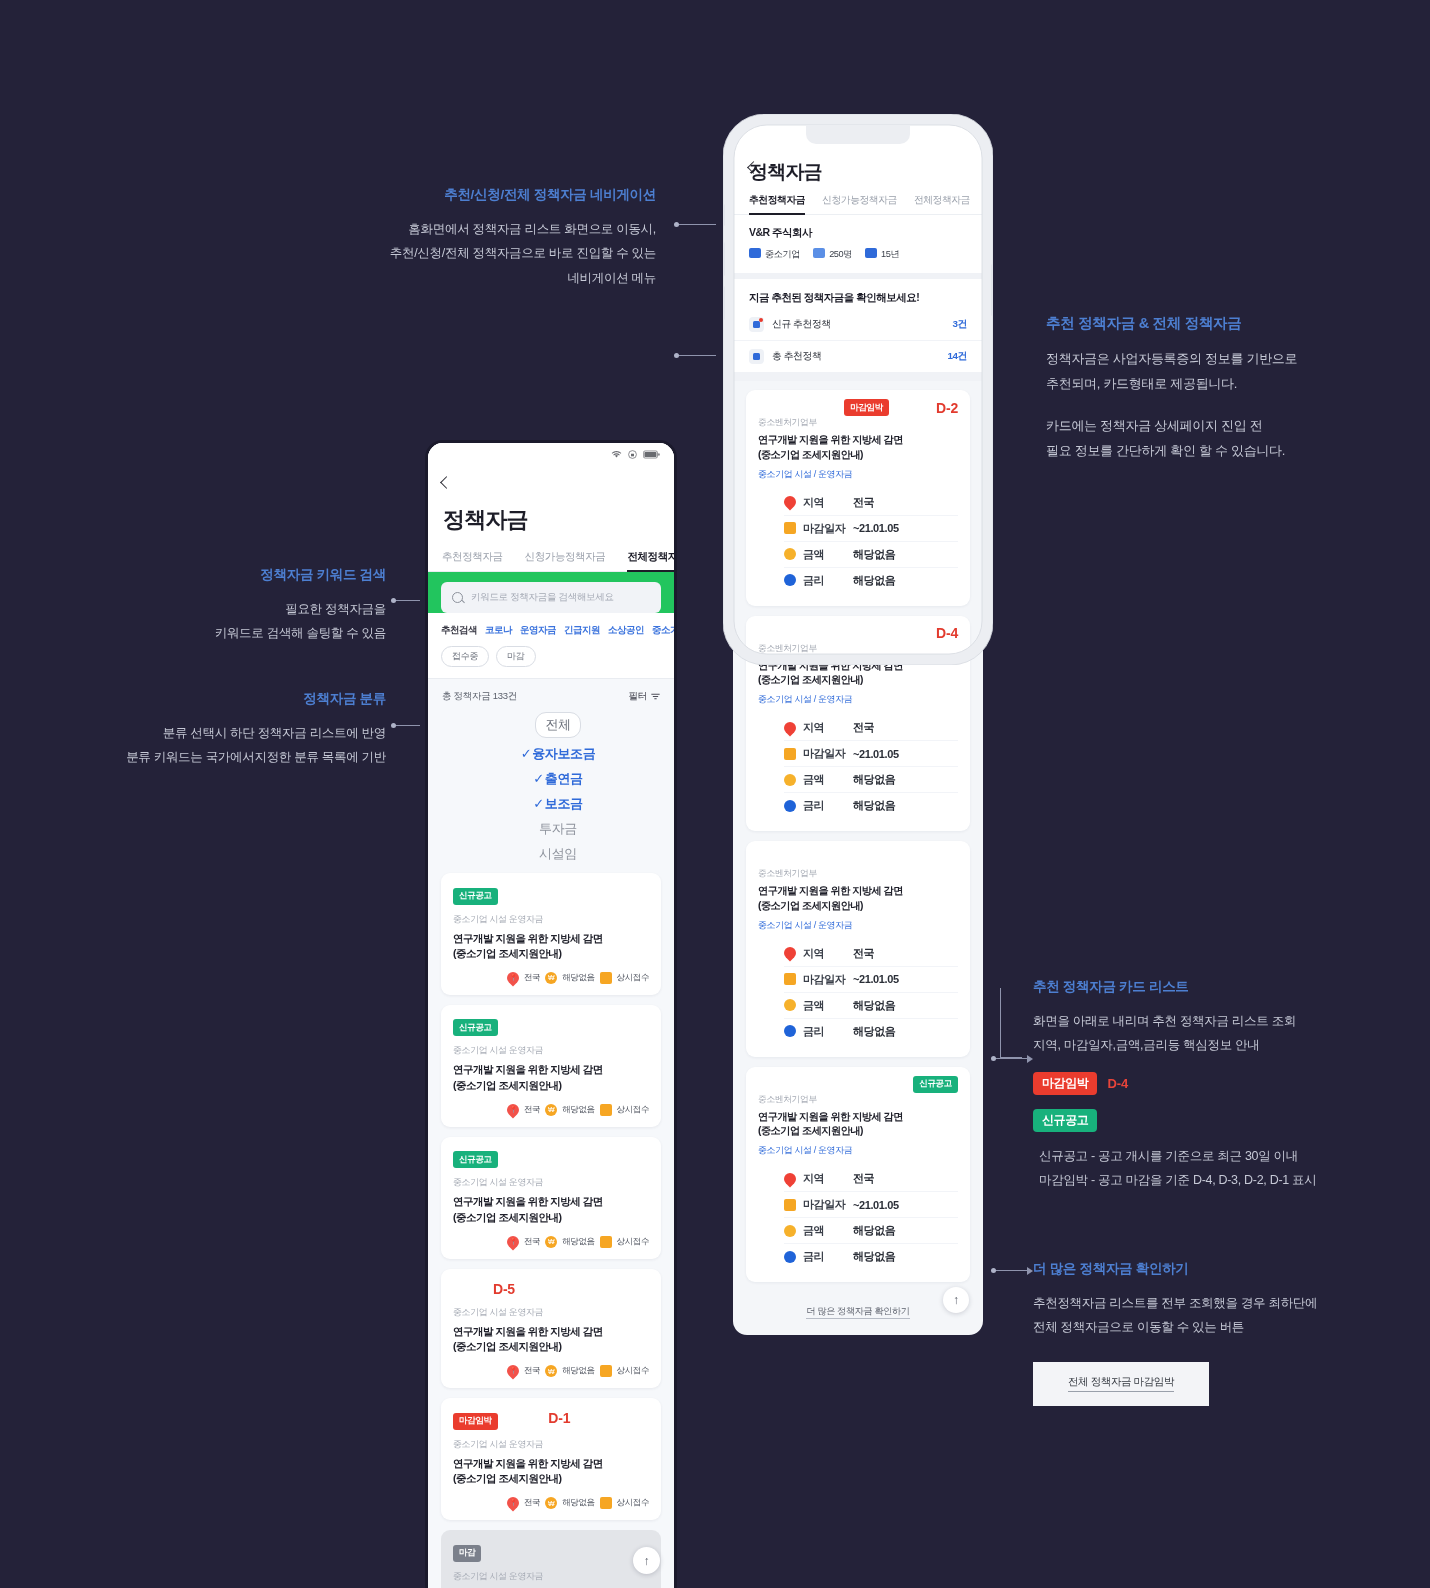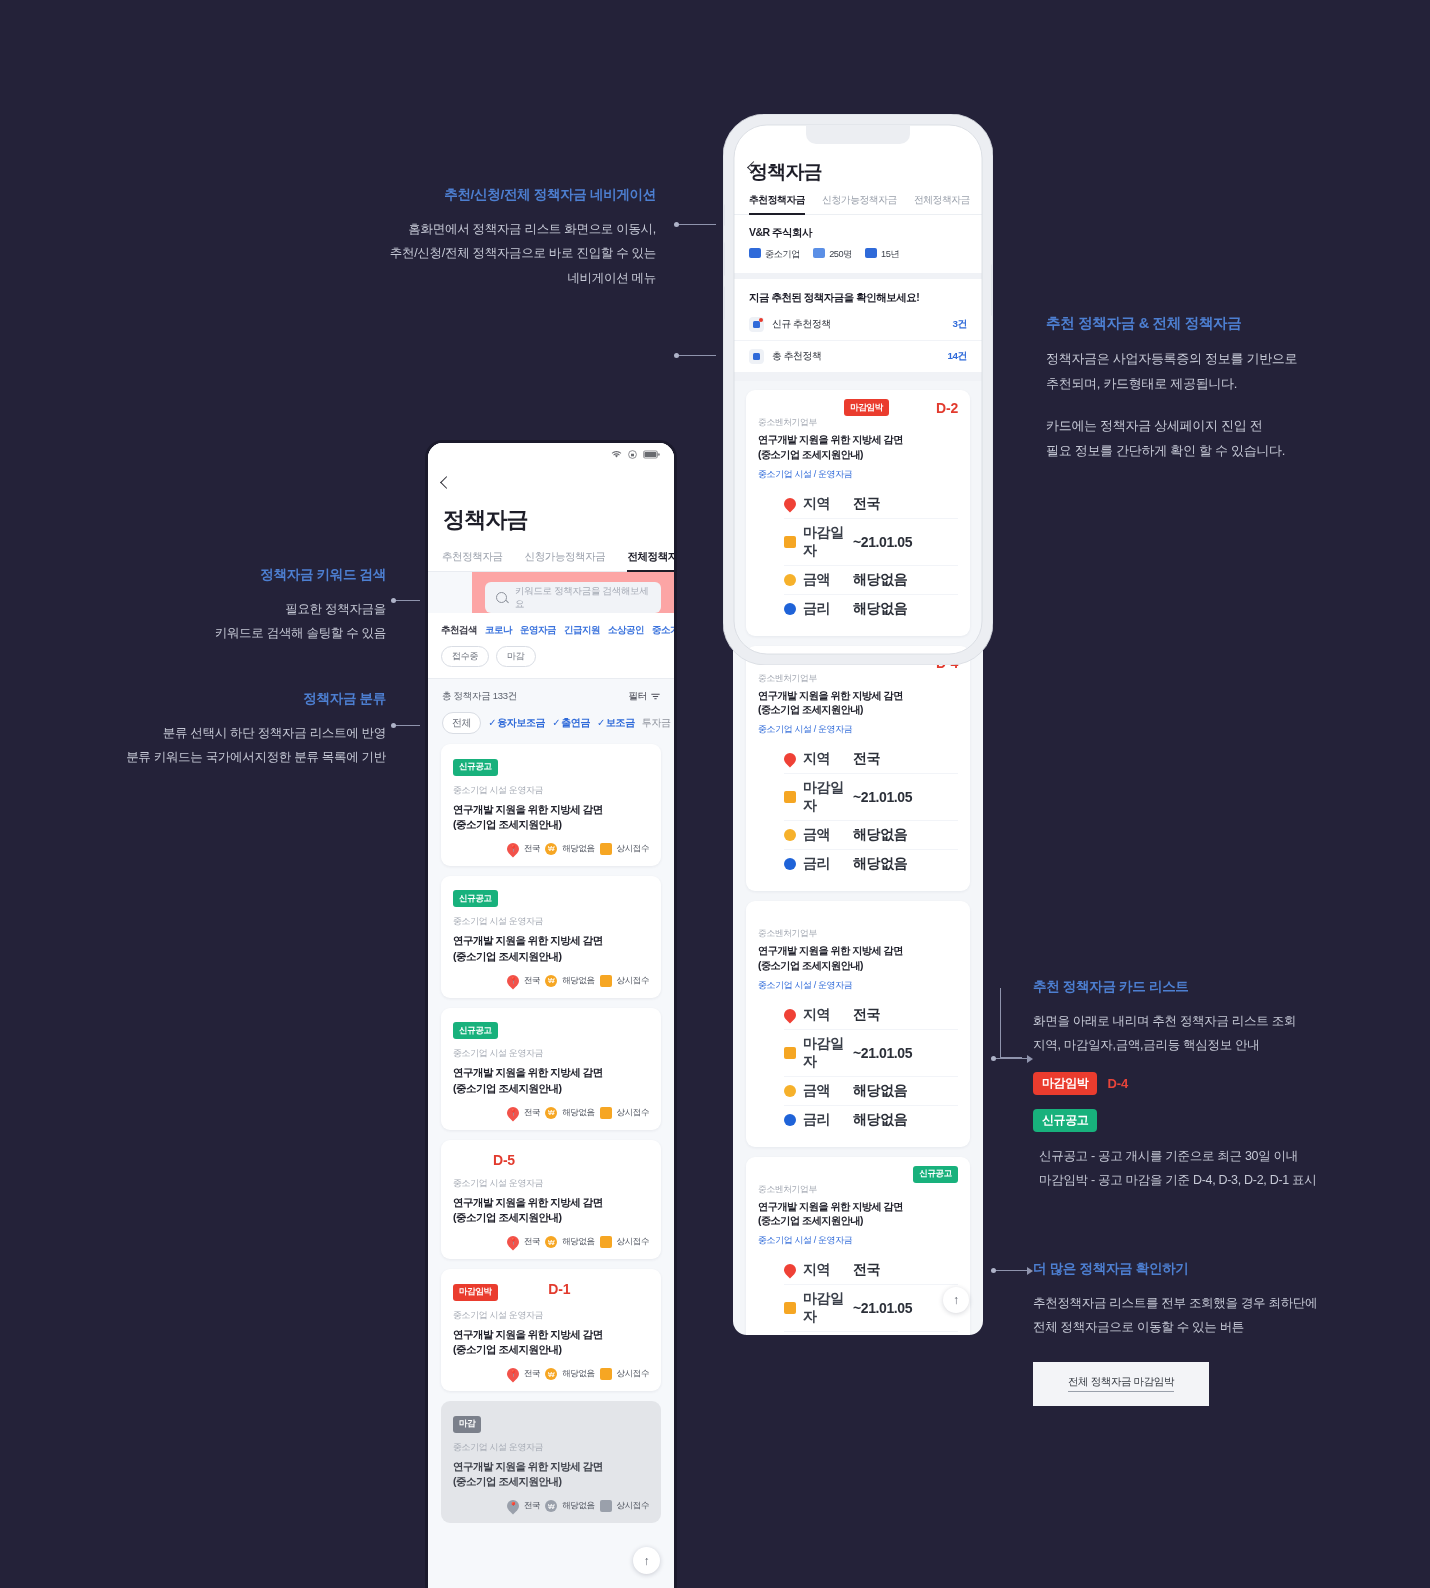--- a/index.html
+++ b/index.html
@@ -64,21 +64,21 @@
     padding: 12px 0 11px 15px; background: #fff; letter-spacing: -0.8px;
   }
 
   .tabs { display: flex; background: #fff; padding: 0 14px; gap: 22px; border-bottom: 1px solid #e9ecf1; }
   .tab { font-size: 10.5px; color: #9aa0ab; padding: 4px 0 7px; letter-spacing:-0.4px; position: relative; white-space: nowrap;}
   .tab.active { color: #1d1d28; font-weight: bold; }
   .tab.active::after {
     content:""; position:absolute; left:0; right:0; bottom:-1px; height: 2.5px; background: #1d1d28;
   }
 
-  .searchwrap { background:#fca5a5; padding: 10px 13px 0; margin-left: 44px; }
+  .searchwrap { background:#22c55e; padding: 10px 13px 0; }
   .searchbar {
     height: 31px; background: #f1f3f7; border-radius: 6px;
     display: flex; align-items: center; gap: 8px; padding: 0 11px;
   }
   .mag { width: 11px; height: 11px; border: 1.4px solid #8d929c; border-radius: 50%; position: relative; flex: none;}
   .mag::after { content:""; position:absolute; width:4px; height:1.4px; background:#8d929c; transform: rotate(45deg); right:-3px; bottom:0px;}
   .search-ph { font-size: 9.5px; color: #a4a9b4; letter-spacing: -0.3px; }
 
   .kw-row { background:#fff; display:flex; align-items:center; gap:8px; padding: 11px 13px 0; font-size: 9.5px; letter-spacing:-0.5px; white-space: nowrap;}
   .kw-label { color:#3a3a46; font-weight: bold; }
@@ -86,21 +86,21 @@
 
   .chip-row { background:#fff; display:flex; gap:7px; padding: 9px 13px 11px; border-bottom: 1px solid #e9ecf1;}
   .chip {
     font-size: 9px; color:#6c717c; border:1px solid #d9dde4; border-radius: 11px;
     padding: 3px 10px; background:#fff; letter-spacing:-0.3px;
   }
 
   .count-row { display:flex; justify-content:space-between; align-items:center; padding: 11px 14px 0; font-size: 9.5px; color:#5c616c; letter-spacing:-0.3px;}
   .filter-btn { display:flex; align-items:center; gap:4px; color:#3a3a46;}
 
-  .cat-row { display:flex; align-items:center; gap:7px; padding: 9px 0 10px 14px; font-size: 10px; white-space: nowrap; letter-spacing:-0.4px; overflow:hidden;}
+  .cat-row { display:flex; align-items:center; gap:7px; padding: 9px 0 10px 14px; font-size: 13px; white-space: nowrap; letter-spacing:-0.4px; overflow:hidden;flex-direction:column;}
   .cat { color:#8d929c; }
   .cat.sel { color:#2f6ad9; font-weight:bold; }
   .cat.all {
     color:#6c717c; border:1px solid #d9dde4; border-radius:11px; padding:3px 9px; background:#fff;
   }
   .check { color:#2f6ad9; font-weight:bold; margin-right:1px; }
 
   .cardlist { padding: 0 13px 14px; }
   .lcard {
     background:#fff; border-radius: 9px; padding: 11px 12px 11px;
@@ -163,21 +163,21 @@
   .rec-ico .redot{position:absolute;right:1px;top:1px;width:4px;height:4px;border-radius:50%;background:#e8392c;}
   .rec-cnt { color:#2f6ad9; font-weight:bold; margin-left:auto; }
 
   .c-list { padding:9px 13px 0; }
   .ccard { background:#fff; border-radius:9px; padding:11px 12px 13px; margin-bottom:10px; box-shadow:0 1px 3px rgba(25,30,60,.06);}
   .cc-top { display:flex; justify-content:flex-end; align-items:center; gap:7px; height:13px;}
   .cc-org { font-size:8.8px; color:#a6abb5; margin:3px 0 4px; letter-spacing:-0.4px;}
   .cc-title { font-size:10.2px; font-weight:bold; color:#20212b; line-height:1.45; letter-spacing:-0.5px;}
   .cc-cat { font-size:9px; font-weight:normal; color:#2f6ad9; margin-top:5px; letter-spacing:-0.4px;}
   .cc-rows { margin-top:9px; padding-left:26px; }
-  .cc-row { display:flex; align-items:center; padding:5px 0; border-bottom:1px solid #f2f4f8; font-size:14px; letter-spacing:-0.4px;}
+  .cc-row { display:flex; align-items:center; padding:5px 0; border-bottom:1px solid #f2f4f8; font-size:11px; letter-spacing:-0.4px;}
   .cc-row:last-child { border-bottom:none; }
   .cc-k { color:#3a3f49; font-weight:bold; width:50px; }
   .cc-v { color:#2b2f38; font-weight:bold; }
   .cc-ic { width:12px;height:12px;border-radius:50%;margin-right:7px;flex:none;}
   .ic-pin{background:#ef4136;border-radius:50% 50% 50% 0;transform:rotate(-45deg);}
   .ic-cal{background:#f5a623;border-radius:2px;}
   .ic-won{background:#f6b12b;}
   .ic-rate{background:#1f63d8;}
 
   .c-more { text-align:center; padding: 8px 0 26px; }

